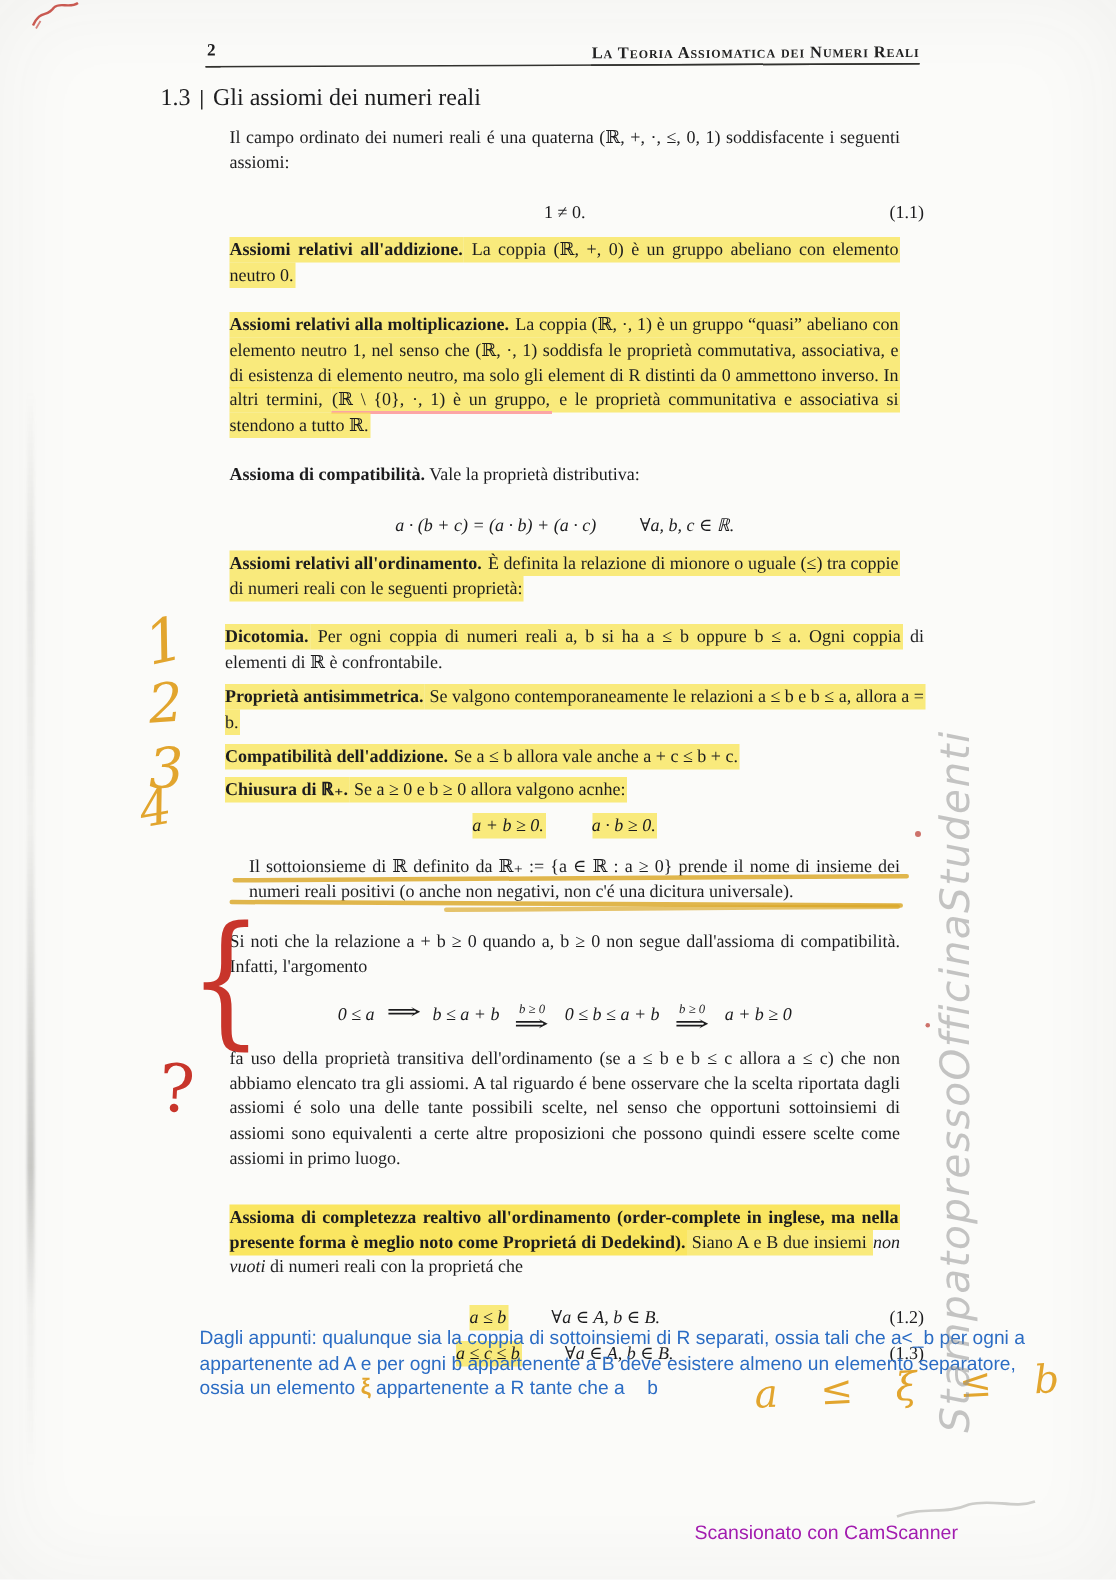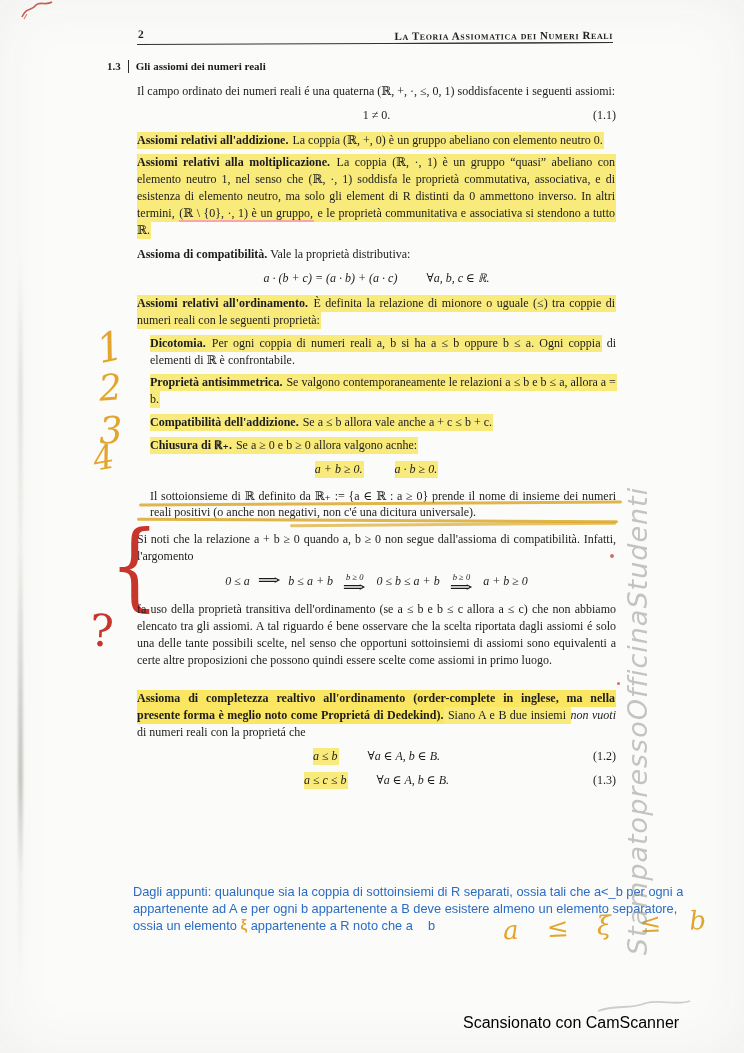--- a/index.html
+++ b/index.html
@@ -24,22 +24,22 @@
   .pagehead{position:absolute;left:137px;top:27px;width:476px;
     display:flex;justify-content:space-between;align-items:flex-end;
     border-bottom:1.6px solid #32322f;padding-bottom:2px;transform:rotate(-.25deg);}
   .pagenum{font-size:11.5px;font-weight:bold;border-bottom:1.3px solid #32322f;padding:0 3px 4px 1px;margin-bottom:-3px;}
   .runhead{font-variant:small-caps;font-weight:600;font-size:11px;letter-spacing:.6px;
     border-bottom:1.2px solid #32322f;padding-bottom:1px;margin-bottom:-2.6px;color:#222;}
 
   
   .content{position:absolute;left:137px;top:58px;width:479px;
     font-size:12px;line-height:16.8px;text-align:justify;}
-  .content p{margin:0;}
-  .section{display:flex;align-items:flex-start;gap:7px;margin:0 0 0 -30px;font-size:11px;font-weight:bold;}
+  .content p{margin:16px;}
+  .section{display:flex;align-items:flex-start;gap:7px;margin:0 0 0 -30px;font-size:16px;font-weight:normal;}
   .section .bar{width:1px;height:13px;background:#2a2a2a;align-self:center;}
   .bold{font-weight:bold;}
   .it{font-style:italic;}
   .hl{background:rgba(248,229,88,.78);box-decoration-break:clone;-webkit-box-decoration-break:clone;padding:1px 1px 2px 0;}
   .ul-blue{border-bottom:2px solid #fca5a5;padding-bottom:.5px;}
   .mt6{margin-top:6px!important;}.mt8{margin-top:8px!important;}.mt10{margin-top:10px!important;}.mt22{margin-top:22px!important;}
 
   
   .eq{position:relative;text-align:center;margin:6px 0;line-height:18px;}
   .eq .math{font-style:italic;}
@@ -89,21 +89,21 @@
     font-family:"DejaVu Serif",serif;font-style:italic;letter-spacing:10px;transform:rotate(-3deg);white-space:nowrap;}
 
   
   .watermark{position:absolute;left:397px;top:706px;width:480px;height:30px;
     transform:rotate(-90deg);text-align:center;
     font-family:"DejaVu Sans","Liberation Sans",sans-serif;font-style:italic;
     font-size:27px;letter-spacing:1px;color:rgba(150,150,150,.55);white-space:nowrap;}
 
   
   .footer{position:absolute;left:463px;top:1014px;
-    font-family:"Liberation Sans","DejaVu Sans",sans-serif;font-size:16px;color:#000000;}
+    font-family:"Liberation Sans","DejaVu Sans",sans-serif;font-size:13px;color:#a21caf;}
 </style>
 </head>
 <body>
 
 <div class="page">
 
   <svg class="corner-scribble" width="34" height="20" viewBox="0 0 34 20">
     <path d="M2,17 C7,6 11,12 16,5 C20,1 26,6 32,2" fill="none" stroke="rgba(190,50,40,.8)" stroke-width="1.6"></path>
     <path d="M4,19 L7,14" fill="none" stroke="rgba(190,50,40,.6)" stroke-width="1.2"></path>
   </svg>
@@ -224,21 +224,21 @@
 
     <div class="eq">
       <span class="math hl">a ≤ c ≤ b</span>
       <span class="quant">∀a ∈ A, b ∈ B.</span>
       <span class="tag">(1.3)</span>
     </div>
 
   </div>
 
   <div class="note">
-    <span>Dagli appunti: qualunque sia la coppia di sottoinsiemi di R separati, ossia tali che a&lt;_b per ogni a appartenente ad A e per ogni b appartenente a B deve esistere almeno un elemento separatore, ossia un elemento </span><span class="xi">ξ</span><span> appartenente a R noto che a</span><span class="gap"></span><span>b</span>
+    <span>Dagli appunti: qualunque sia la coppia di sottoinsiemi di R separati, ossia tali che a&lt;_b per ogni a appartenente ad A e per ogni b appartenente a B deve esistere almeno un elemento separatore, ossia un elemento </span><span class="xi">ξ</span><span> appartenente a R tante che a</span><span class="gap"></span><span>b</span>
   </div>
 
   <div class="hand-ineq">a ≤ ξ ≤ b</div>
 
   <div class="watermark">StampatopressoOfficinaStudenti</div>
 
   <svg class="pencil-mark" width="96" height="16" viewBox="0 0 96 16">
     <path d="M2,13 C20,6 34,12 50,5 C66,1 80,8 94,3" fill="none" stroke="rgba(120,120,115,.35)" stroke-width="1.8"></path>
   </svg>
 

